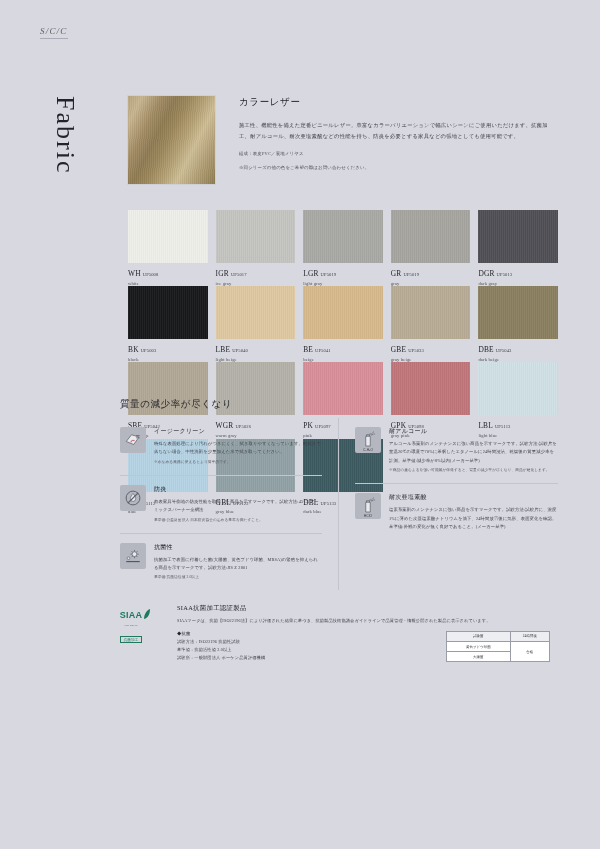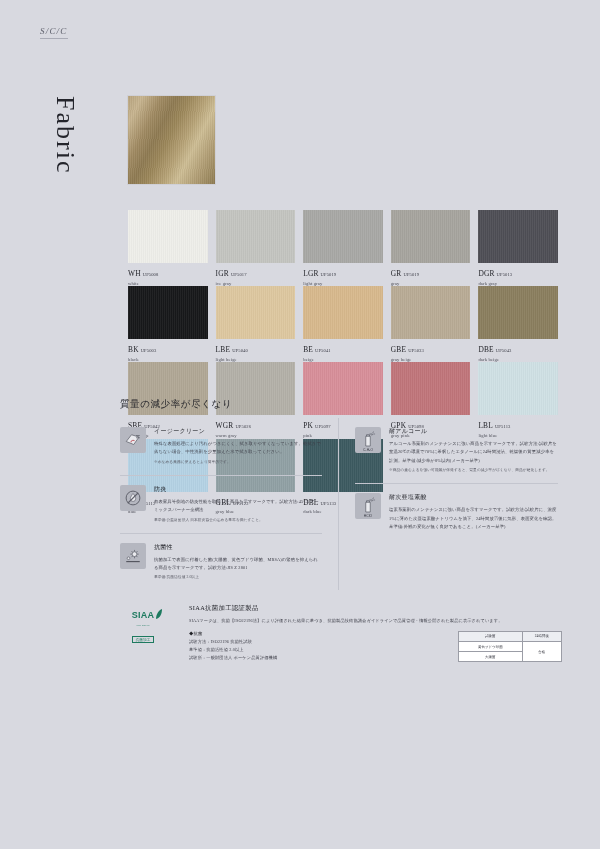--- a/index.html
+++ b/index.html
@@ -117,21 +117,21 @@
     position:relative;display:flex;align-items:center;justify-content:center;
   }
   .fn-icon svg{display:block;}
   .fn-body{flex:1;min-width:0;}
   .fn-title{font-size:6px;letter-spacing:.3px;color:#1f2026;margin:0 0 4px 0;}
   .fn-desc{font-size:4.3px;line-height:1.95;color:#3c3d47;letter-spacing:.15px;margin:0;}
   .fn-fine{font-size:3.7px;line-height:1.9;color:#555660;letter-spacing:.1px;margin:2px 0 0 0;}
 
   
   .siaa{
-    position:absolute;left:124px;top:604px;width:438px;
+    position:absolute;left:112px;top:604px;width:438px;
     display:flex;gap:27px;
   }
   .siaa-mark{width:38px;flex:0 0 38px;text-align:center;}
   .siaa-logo{
     font-family:"Liberation Sans",sans-serif;
     font-weight:bold;font-size:9px;letter-spacing:.3px;color:#1d7a5f;line-height:1;
     position:relative;display:inline-block;
   }
   .siaa-leaf{position:absolute;right:-9px;top:-2px;width:8px;height:11px;}
   .siaa-sub{font-size:2.8px;color:#1d7a5f;letter-spacing:.1px;margin-top:1.5px;line-height:1.25;}
@@ -160,20 +160,26 @@
 <body>
 
 <div class="page">
 
   <div class="logo">S/C/C</div>
 
   <div class="side-title">Fabric</div>
 
   <div class="hero-img"></div>
 
+  <div class="hero-text">
+    <h1 class="hero-title">カラーレザー</h1>
+    <p class="hero-body">施工性、機能性を備えた定番ビニールレザー。豊富なカラーバリエーションで幅広いシーンにご使用いただけます。抗菌加工、耐アルコール、耐次亜塩素酸などの性能を持ち、防炎を必要とする家具などの張地としても使用可能です。</p>
+    <p class="hero-meta">組成：表皮PVC／裏地メリヤス</p>
+    <p class="hero-note">※同シリーズの他の色をご希望の際はお問い合わせください。</p>
+  </div>
 
   <div class="swatch-grid" id="swatch-grid">
       <div class="swatch">
         <span class="chip" style="background:#eeeee9"></span>
         <div class="sw-code"><span>WH</span><span class="num">UP5008</span></div>
         <div class="sw-name">white</div>
       </div>
       <div class="swatch">
         <span class="chip" style="background:#c3c4c0"></span>
         <div class="sw-code"><span>IGR</span><span class="num">UP5017</span></div>

